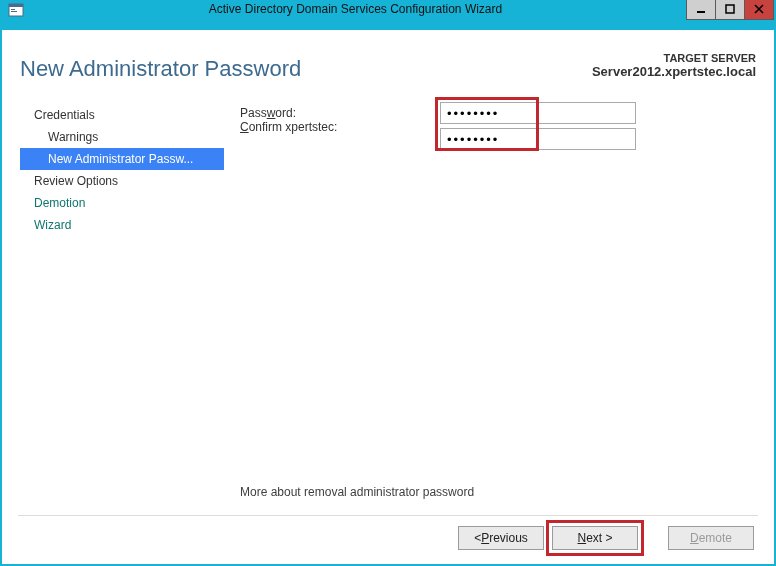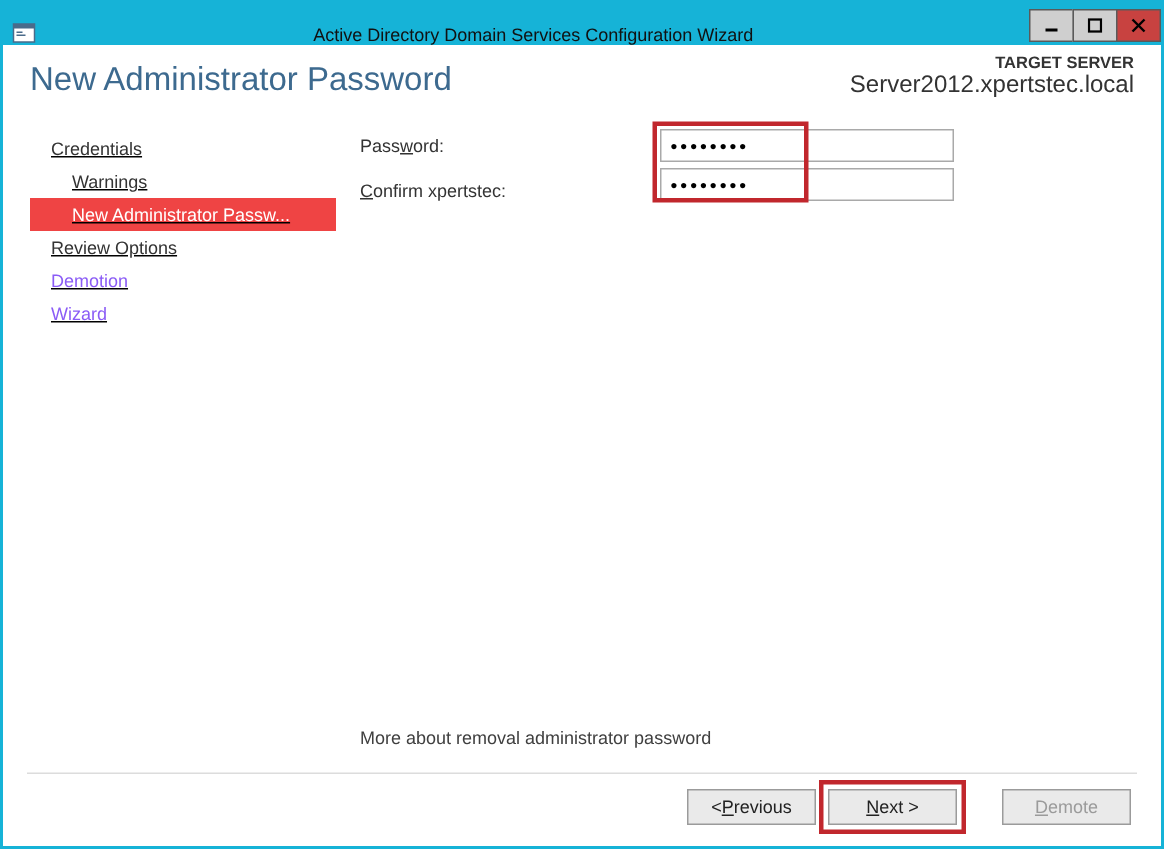--- a/index.html
+++ b/index.html
@@ -16,21 +16,21 @@
     border: 2px solid #16b3d7;
     display: flex;
     flex-direction: column;
     background: #fff;
   }
   
   .titlebar {
     height: 28px;
     background: #16b3d7;
     display: flex;
-    align-items: flex-end;
+    align-items: flex-start;
     position: relative;
   }
   .title-icon {
     width: 16px;
     height: 16px;
     margin-left: 6px;
     display: inline-block;
   }
   .title-text {
     flex: 1;
@@ -61,21 +61,21 @@
     background: #c84240;
     color: #000;
   }
   .win-btn svg { display: block; }
 
   
   .content {
     flex: 1;
     display: flex;
     flex-direction: column;
-    padding: 4px 18px 10px 18px;
+    padding: 20px 18px 10px 18px;
     background: #fff;
     position: relative;
   }
   .header-row {
     display: flex;
     justify-content: space-between;
     align-items: flex-start;
     margin-bottom: 20px;
   }
   .page-title {
@@ -84,49 +84,48 @@
     color: #3d6a8f;
     padding-top: 6px;
   }
   .server-block {
     text-align: right;
     font-size: 11px;
     color: #333;
     padding-top: 2px;
   }
   .server-label { font-weight: bold; font-size: 11px; }
-  .server-name { font-weight: 400; font-size: 16px; }
+  .server-name { font-weight: 700; font-size: 13px; }
 
   .main-row {
     flex: 1;
     display: flex;
     gap: 0;
   }
   
   .sidebar {
     width: 204px;
     font-size: 12px;
     padding-top: 2px;
-    text-decoration: underline;
   }
   .side-item {
     padding: 4px 8px 4px 14px;
     color: #333;
     cursor: pointer;
     white-space: nowrap;
     overflow: hidden;
     text-overflow: ellipsis;
   }
   .side-item.indent { padding-left: 28px; }
   .side-item.selected {
-    background: #ef4444;
+    background: #3b82f6;
     color: #fff;
   }
   .side-item.disabled {
-    color: #8b5cf6;
+    color: #0f766e;
     cursor: default;
   }
 
   
   .form-area {
     flex: 1;
     padding-left: 16px;
     font-size: 12px;
     display: flex;
     flex-direction: column;
@@ -142,21 +141,21 @@
     height: 22px;
     border: 1px solid #a9a9a9;
     font-size: 13px;
     padding: 0 6px;
     letter-spacing: 2px;
     font-family: Verdana, sans-serif;
   }
   .labels-col {
     display:flex;
     flex-direction:column;
-    gap:16px;
+    gap:0;
     padding-top:4px;
   }
   .inputs-outer {
     position: relative;
   }
   .red-box {
     position: absolute;
     border: 3px solid #c1272d;
     left: -5px;
     top: -5px;

